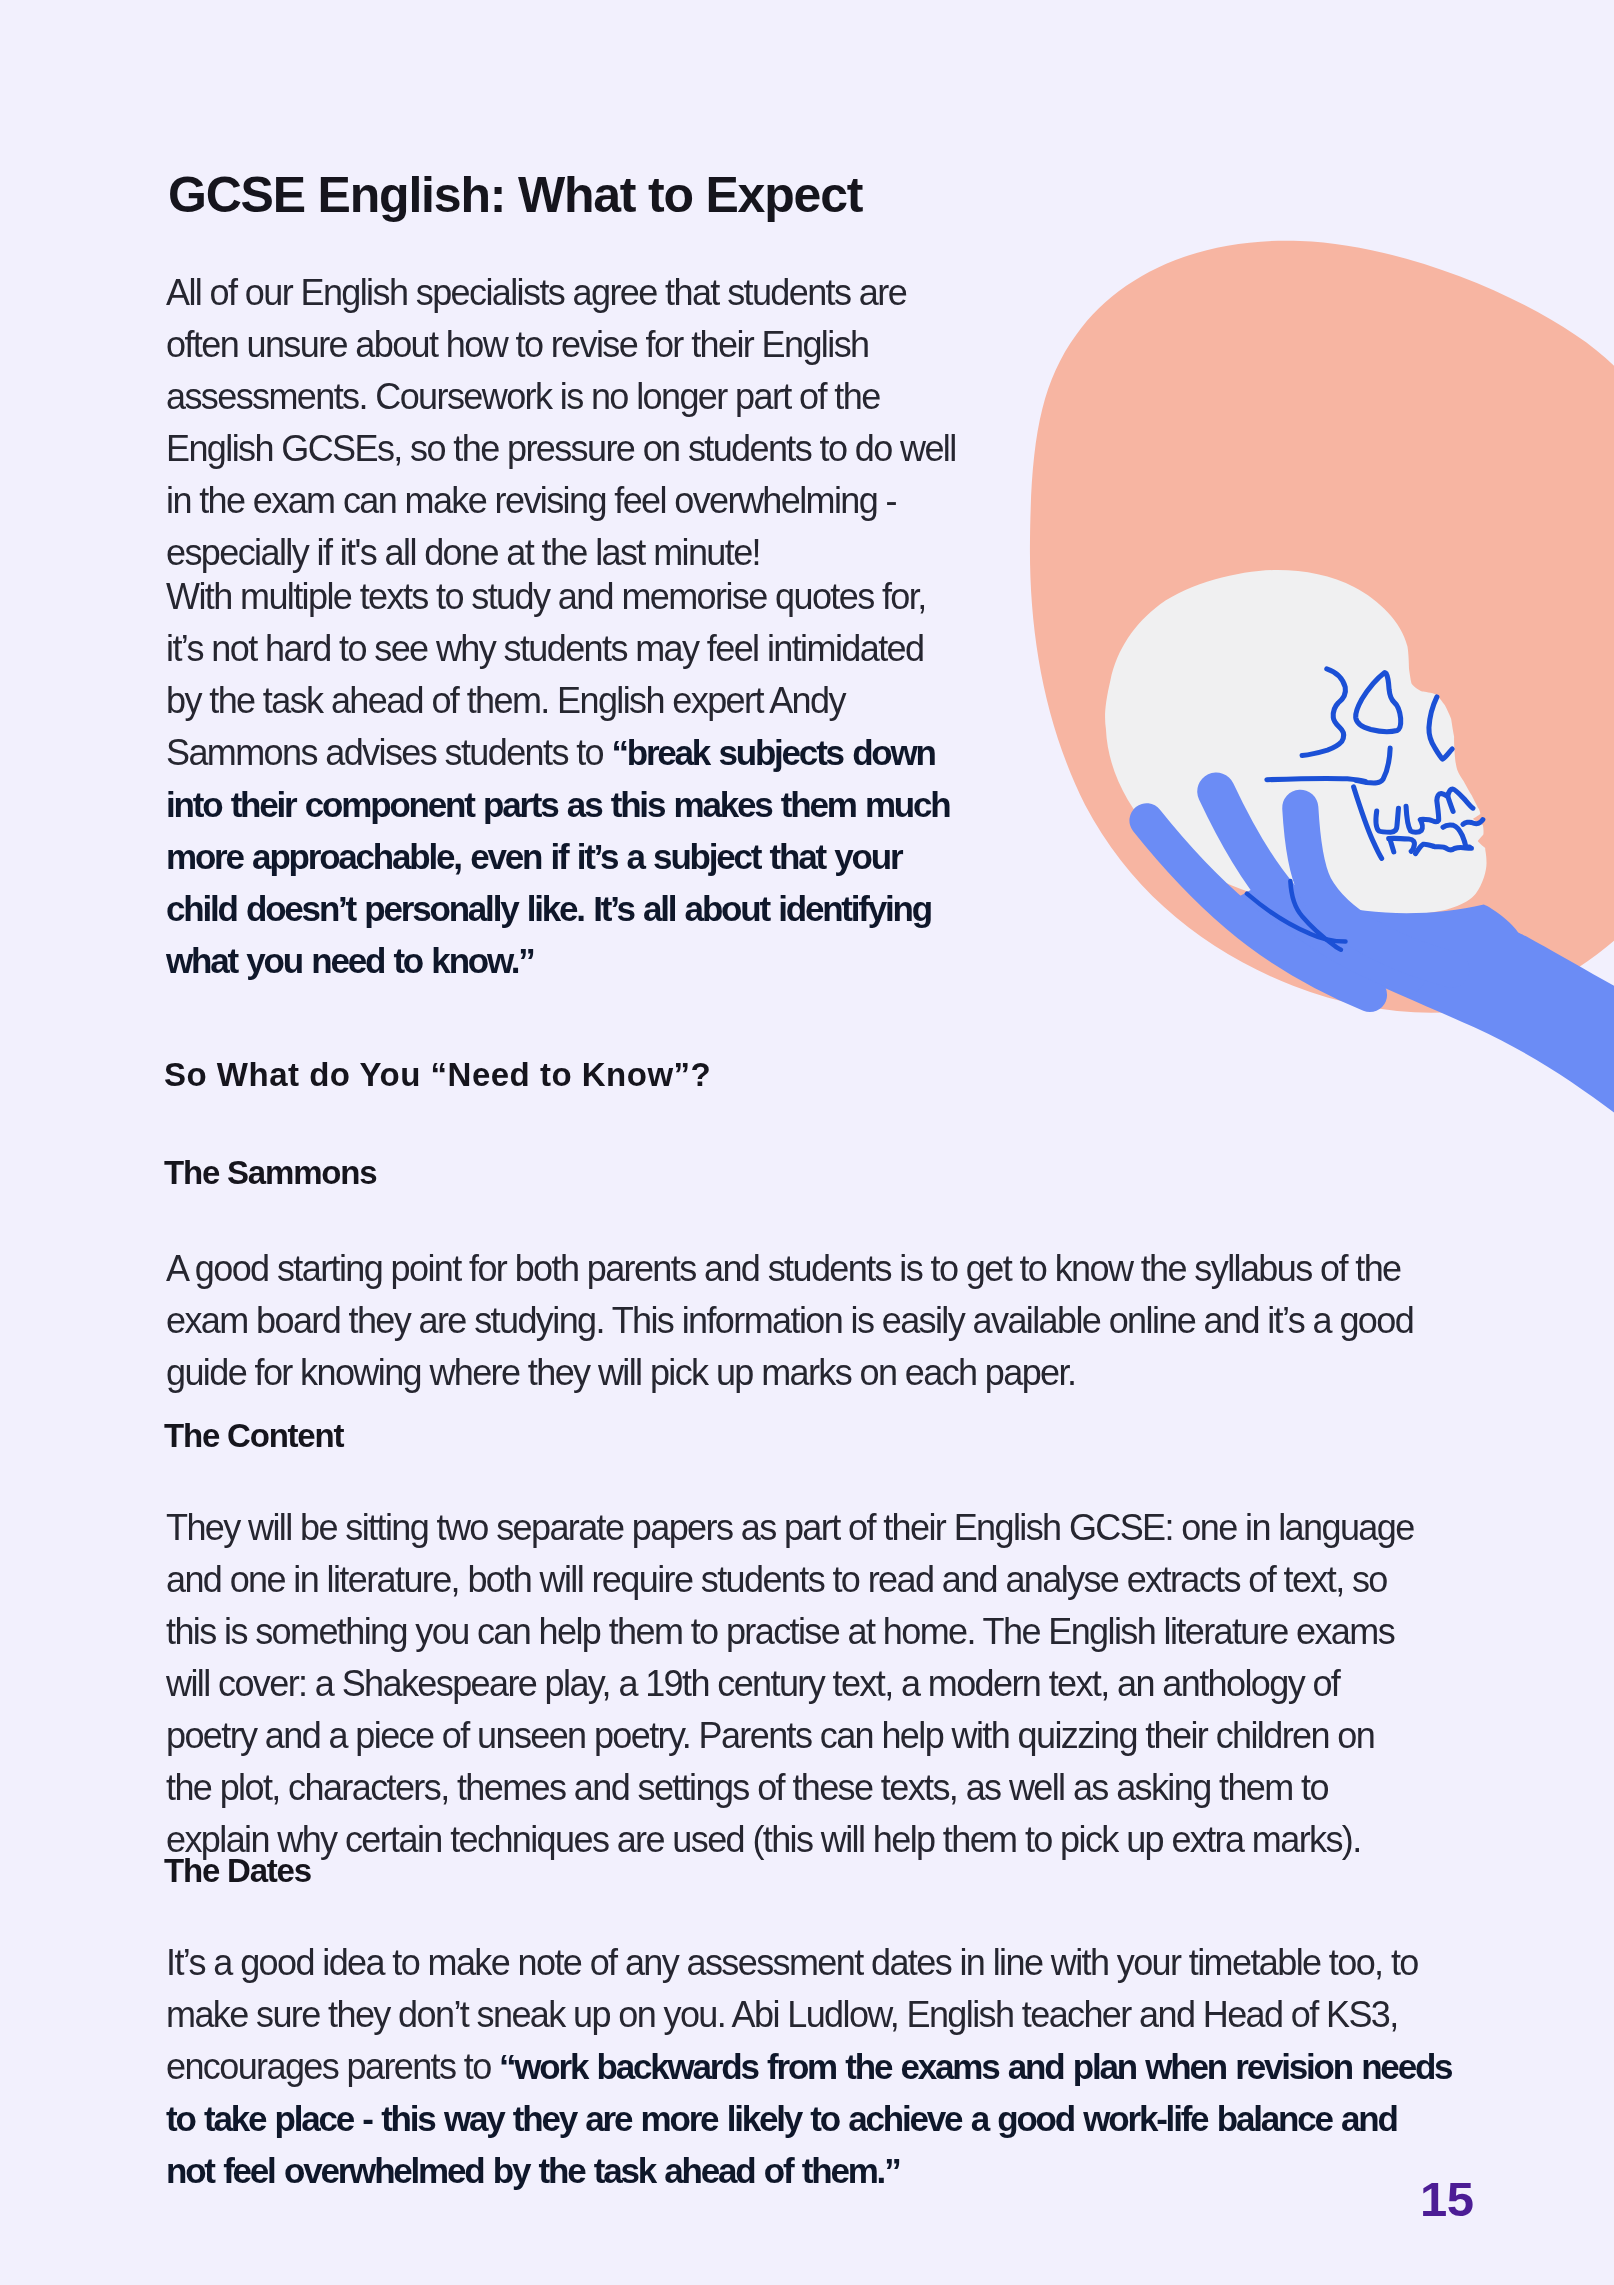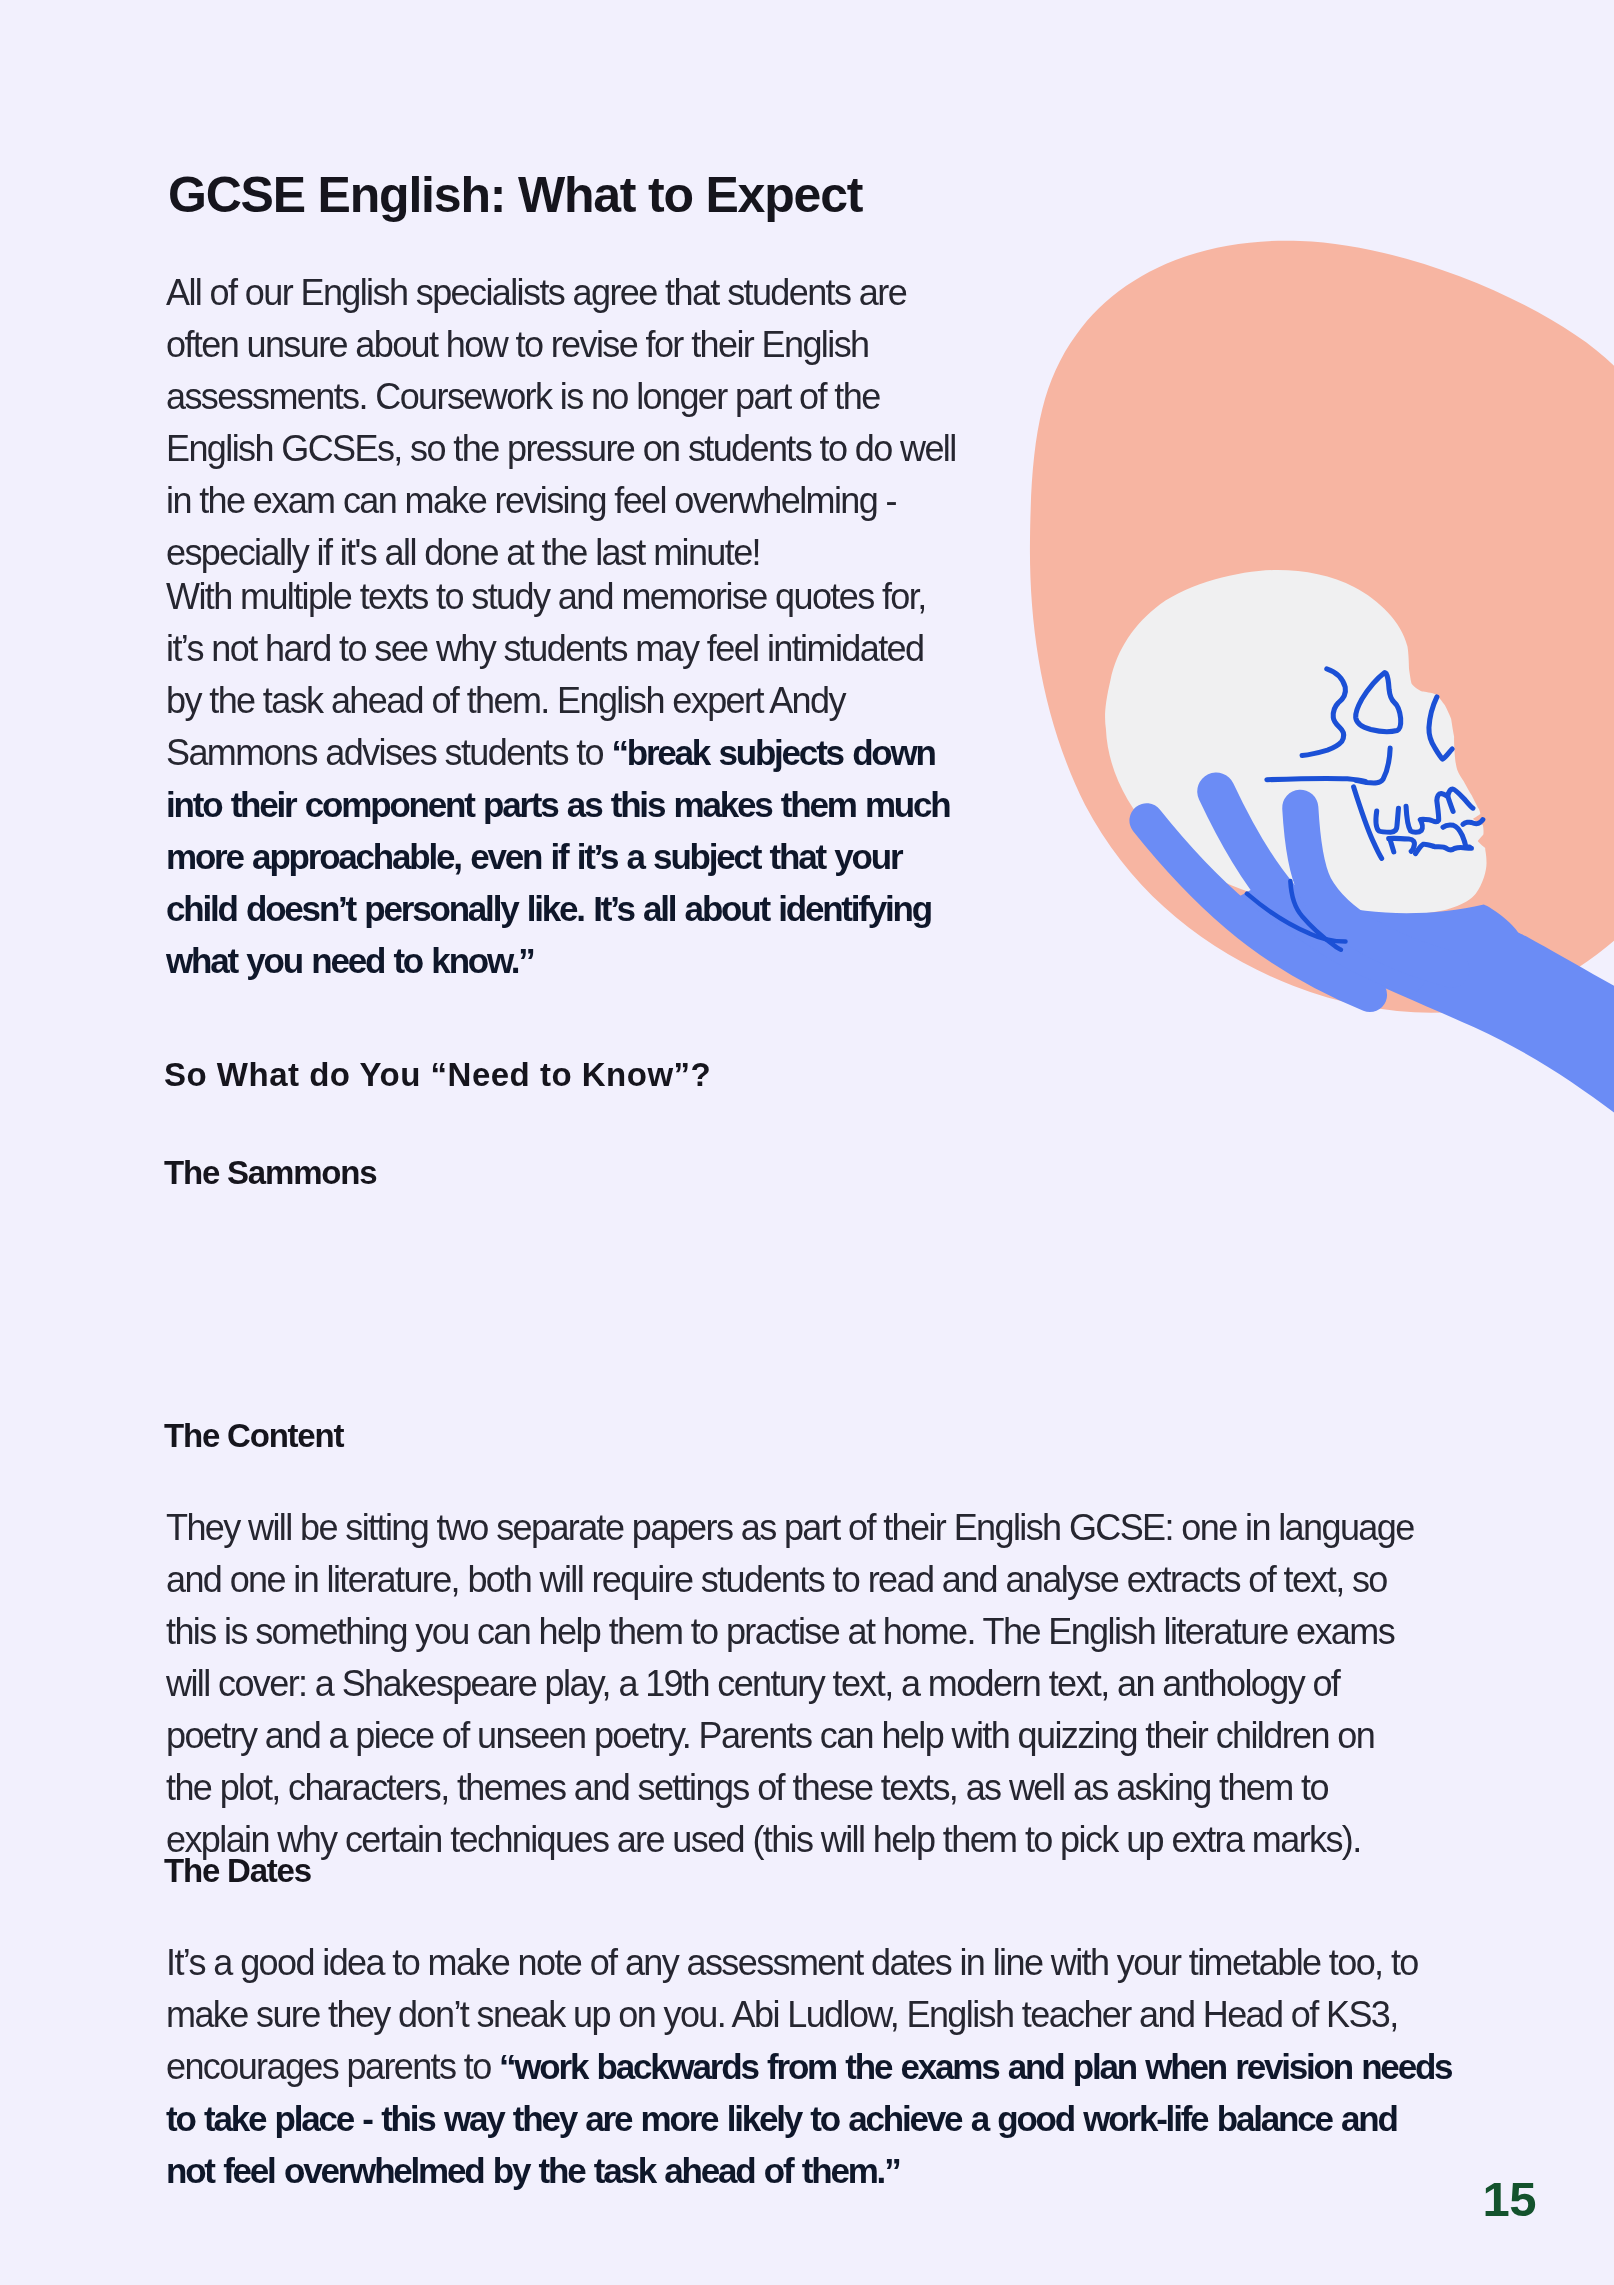--- a/index.html
+++ b/index.html
@@ -19,22 +19,22 @@
         color:#262630;letter-spacing:-1.6px;white-space:pre-line;}
   .q{color:#0f172a;font-weight:700;letter-spacing:-2.2px;word-spacing:1.8px;font-size:35px;}
 
   .h2{position:absolute;left:164px;top:1058px;
       font-size:33px;line-height:1.0;font-weight:700;color:#16151d;
       letter-spacing:0.5px;white-space:nowrap;}
 
   .sub{position:absolute;left:164px;font-size:33px;line-height:1.0;font-weight:700;
        color:#16151d;letter-spacing:-1.2px;white-space:nowrap;}
 
-  .pageno{position:absolute;left:1420px;top:2175px;width:116px;text-align:right;
-          font-size:49px;line-height:1.0;font-weight:700;color:#14532d;letter-spacing:-0.5px;}
+  .pageno{position:absolute;left:1420px;top:2175px;width:116px;
+          font-size:49px;line-height:1.0;font-weight:700;color:#4c1d95;letter-spacing:-0.5px;}
 </style>
 </head>
 <body>
 
 <div class="page">
 
   <div class="art">
     <svg viewBox="1097 240 688 1030">
       <path fill="#f7b5a2" d="M1438 266 C1330 262 1240 300 1190 370 C1150 425 1140 490 1139 600 C1138 700 1155 800 1200 890 C1250 985 1330 1050 1430 1090 C1520 1125 1620 1130 1690 1100 C1730 1082 1762 1060 1785 1040 L1785 404 C1720 340 1560 270 1438 266 Z"></path>
 
@@ -81,20 +81,23 @@
 by the task ahead of them. English expert Andy
 Sammons advises students to </span><span class="q">“break subjects down
 into their component parts as this makes them much
 more approachable, even if it’s a subject that your
 child doesn’t personally like. It’s all about identifying
 what you need to know.”</span></div>
 
   <div class="h2">So What do You “Need to Know”?</div>
 
   <div class="sub" style="top:1156px">The Sammons</div>
+  <div class="para" style="top:1243px">A good starting point for both parents and students is to get to know the syllabus of the
+exam board they are studying. This information is easily available online and it’s a good
+guide for knowing where they will pick up marks on each paper.</div>
 
   <div class="sub" style="top:1419px">The Content</div>
   <div class="para" style="top:1502px">They will be sitting two separate papers as part of their English GCSE: one in language
 and one in literature, both will require students to read and analyse extracts of text, so
 this is something you can help them to practise at home. The English literature exams
 will cover: a Shakespeare play, a 19th century text, a modern text, an anthology of
 poetry and a piece of unseen poetry. Parents can help with quizzing their children on
 the plot, characters, themes and settings of these texts, as well as asking them to
 explain why certain techniques are used (this will help them to pick up extra marks).</div>
 

